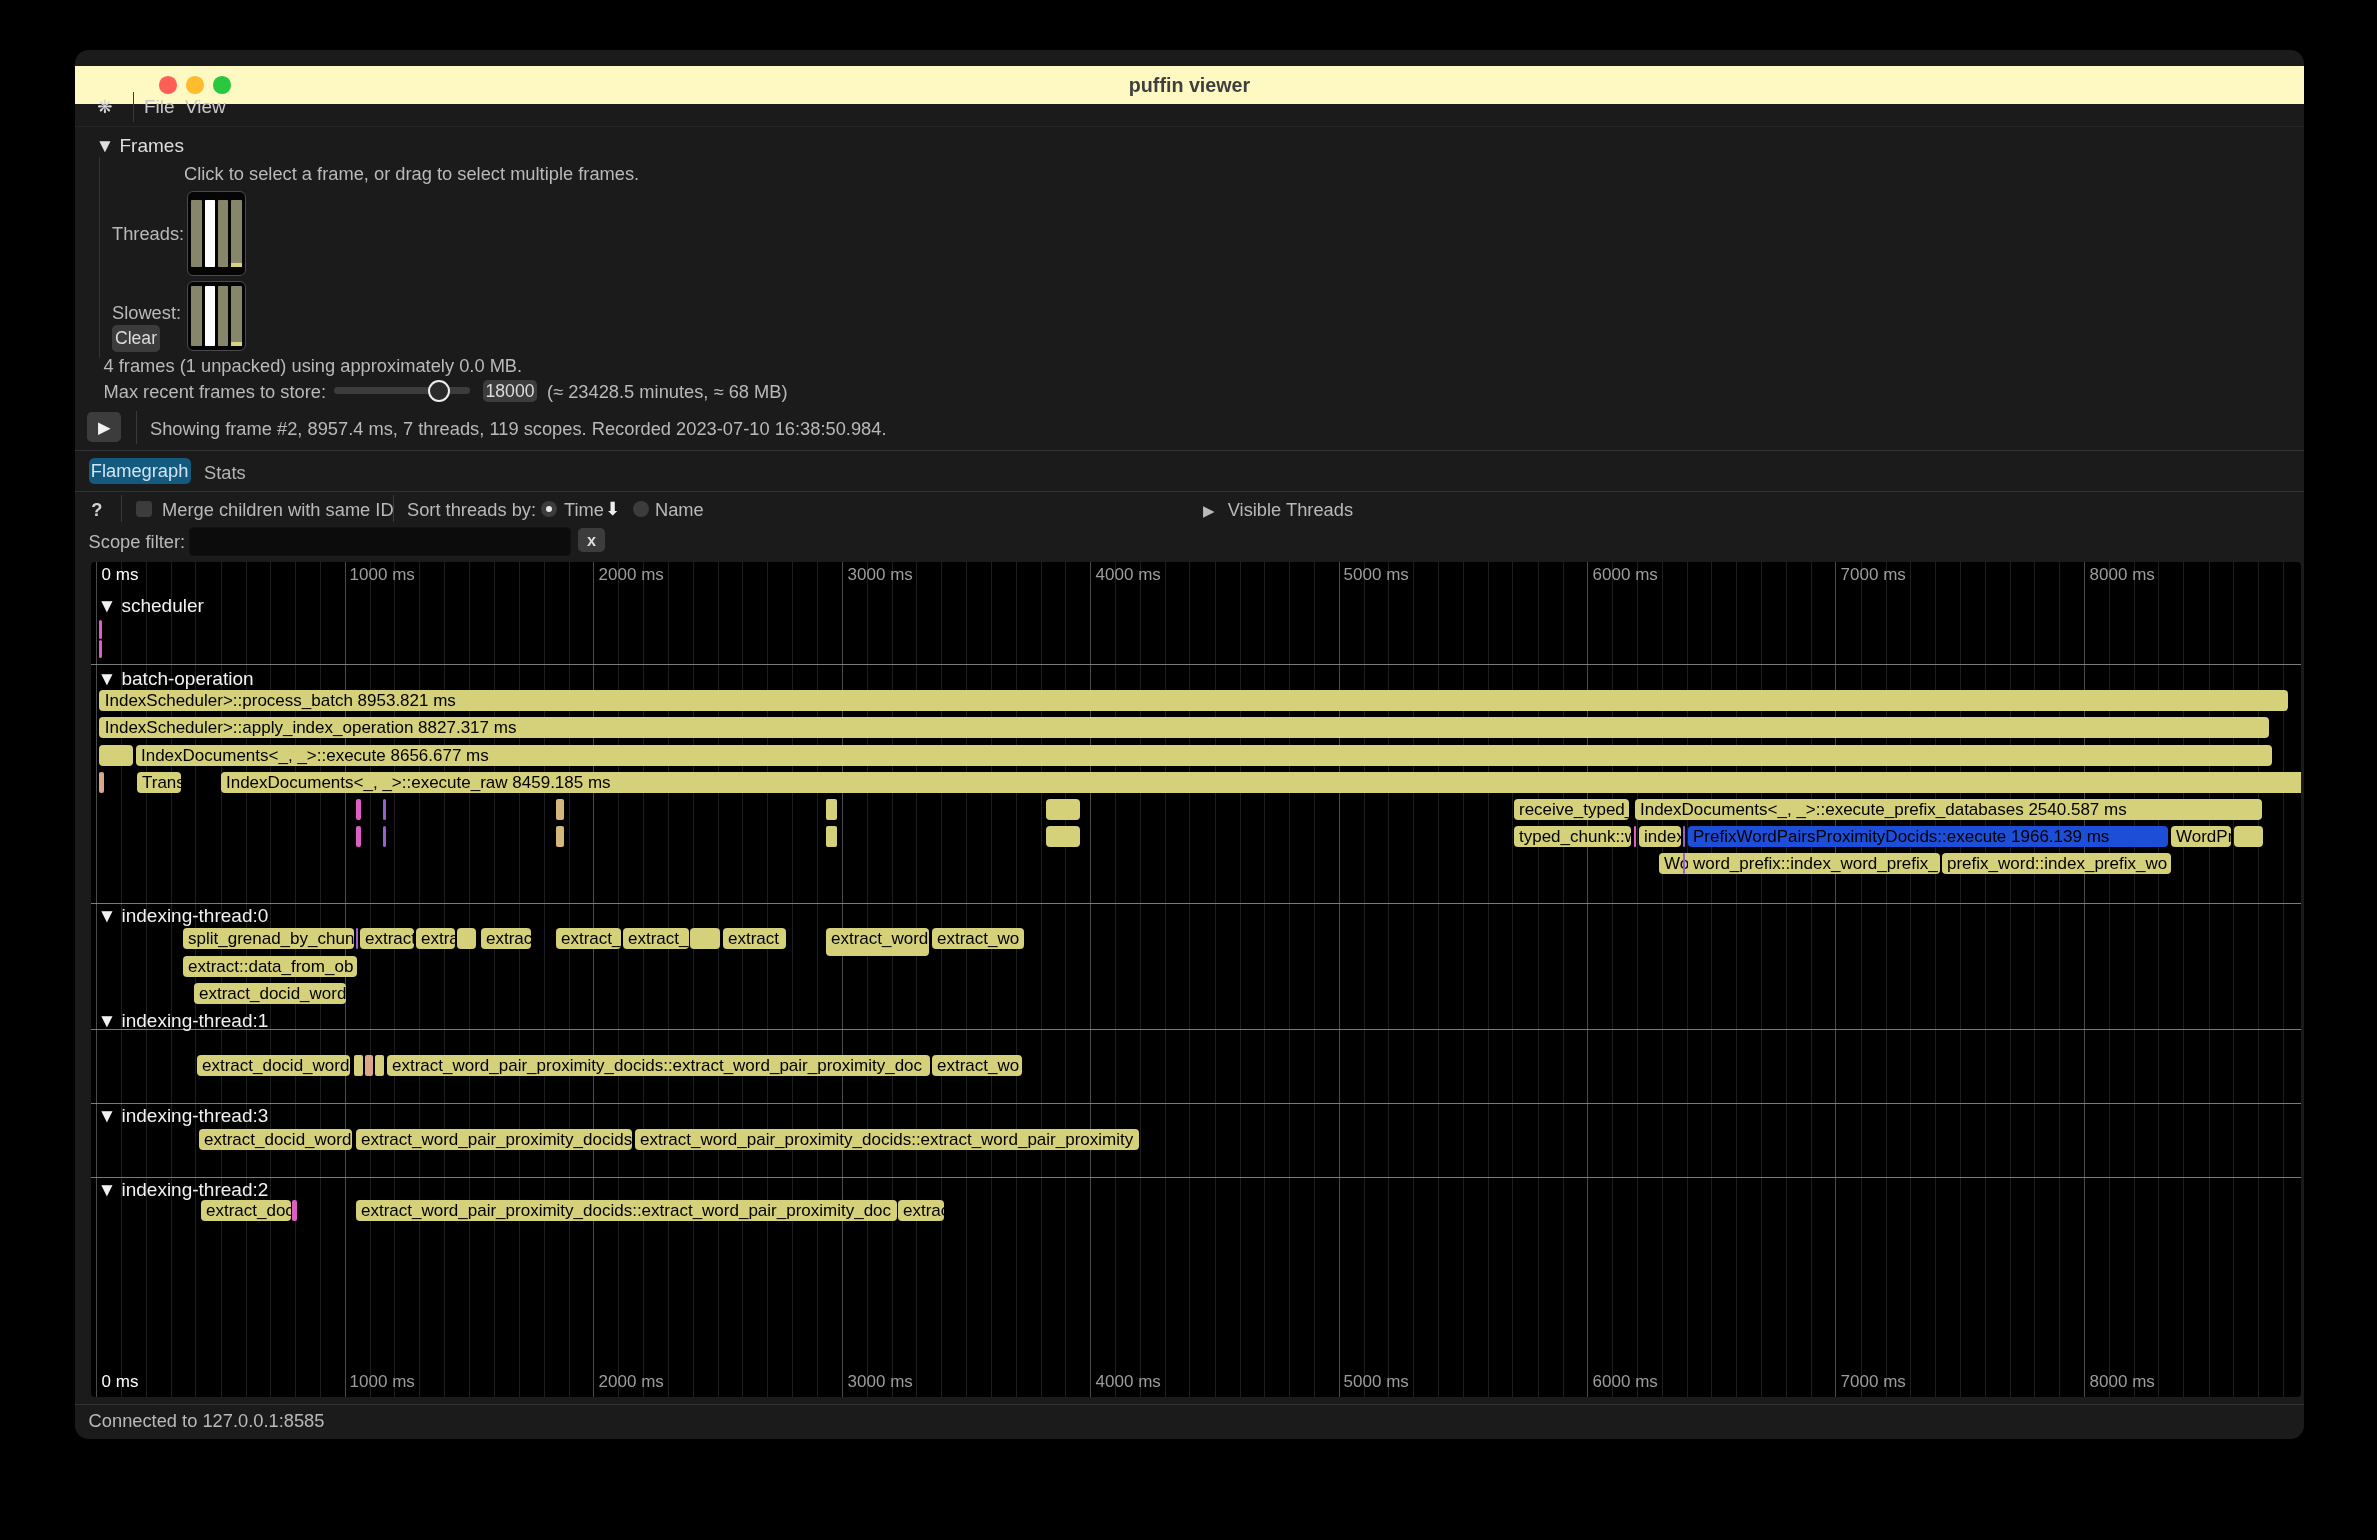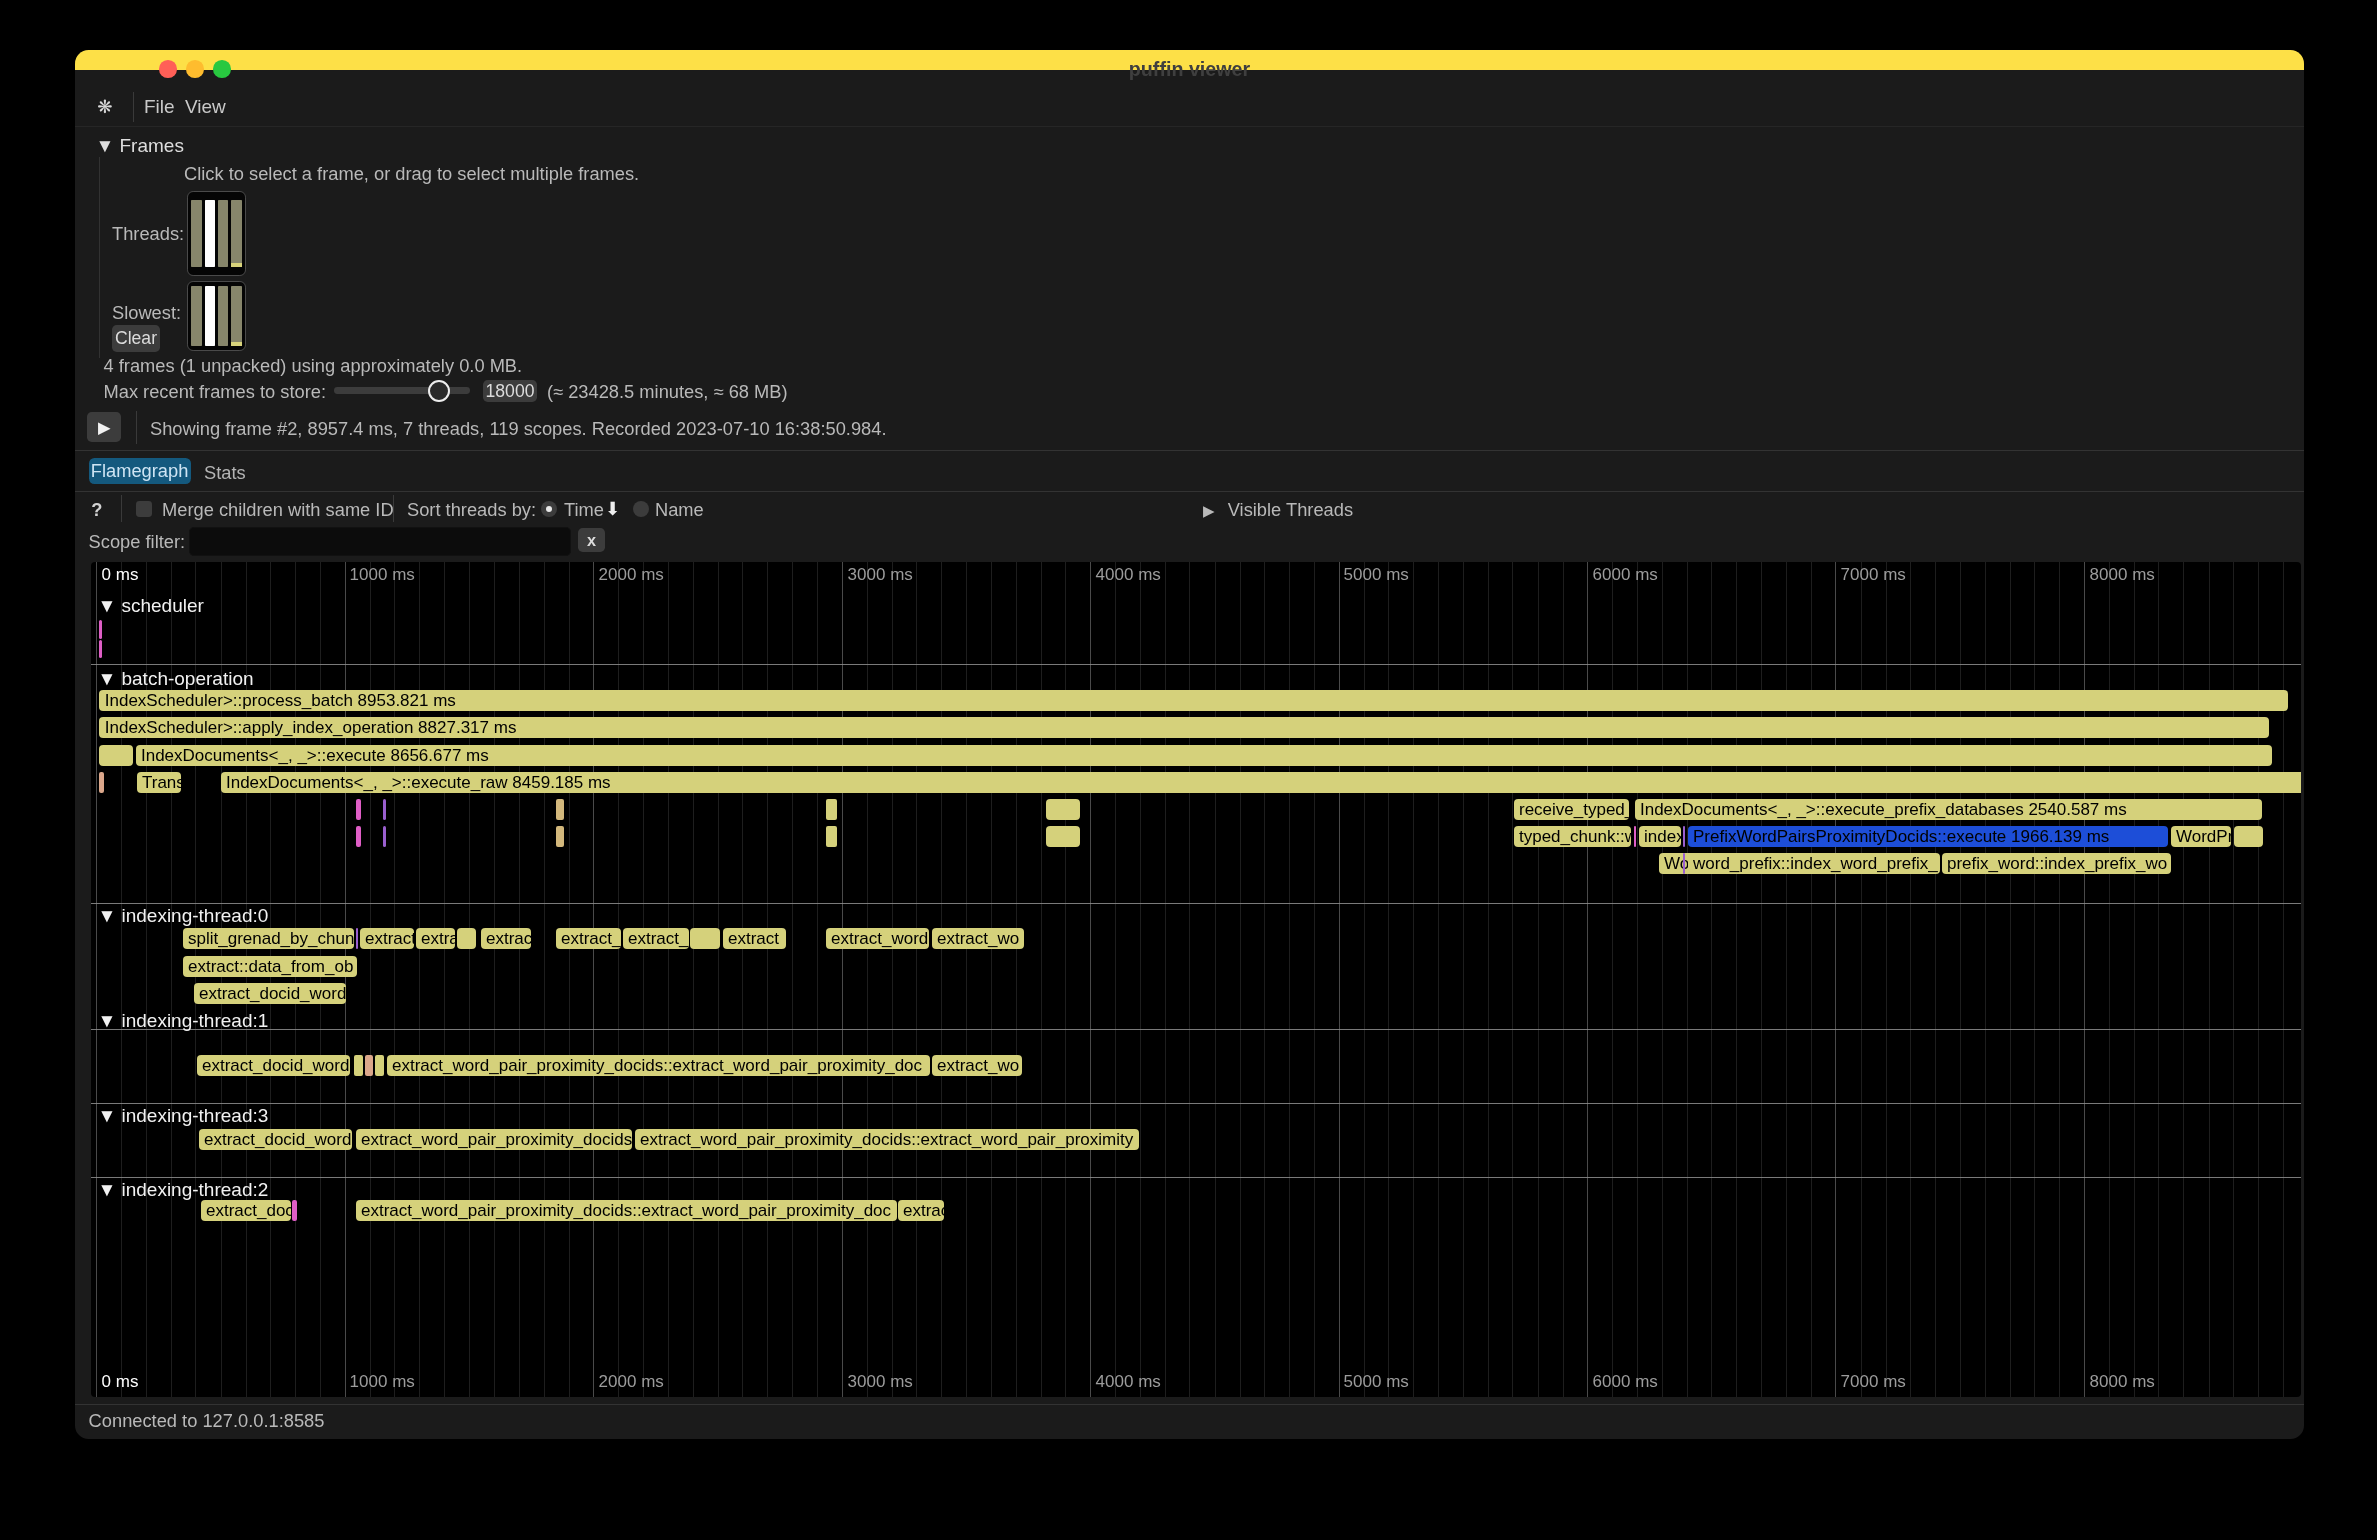--- a/index.html
+++ b/index.html
@@ -2,21 +2,21 @@
 <html style="font-size:11px"><head>
 <meta charset="utf-8">
 <style>
   html,body{margin:0;padding:0;background:#000;}
   .stage{position:relative;width:2377px;height:1540px;background:#000;overflow:hidden;
          font-family:"Liberation Sans", sans-serif;}
   .abs{position:absolute;}
   .window{position:absolute;left:75px;top:50px;width:2229px;height:1389px;background:#1b1b1b;
           border-radius:13.6px;overflow:hidden;}
   
-  .titlebar{position:absolute;left:0;top:0;width:100%;height:20px;background:#fde047;}
+  .titlebar{position:absolute;left:0;top:16px;width:100%;height:38px;background:#fef9c3;}
   .light{position:absolute;top:10.2px;width:17.6px;height:17.6px;border-radius:50%;}
   .light.red{left:84px;background:#ff5f57;}
   .light.yellow{left:111px;background:#febc2e;}
   .light.green{left:138px;background:#28c840;}
   .win-title{position:absolute;left:0;top:0;width:100%;height:38px;line-height:38px;text-align:center;
              font-size:19.7px;font-weight:bold;color:#3f3f3f;}
   
   .menubar{position:absolute;left:0;top:38px;width:100%;height:38px;border-bottom:1.4px solid #262626;}
   .app-icon{position:absolute;left:15px;top:0;width:30px;height:38px;line-height:38px;text-align:center;
             color:#d8d8d8;font-size:18.3px;}
@@ -340,21 +340,21 @@
         <div class="fg-bar" style="left: 92px; top: 366px; width: 171px; height: 21px; line-height: 21px; background: rgb(213, 209, 123);">split_grenad_by_chun</div>
         <div class="fg-bar sliver" style="left: 265px; top: 366px; width: 2.7px; height: 21px; line-height: 21px; background: rgb(154, 95, 207);"></div>
         <div class="fg-bar" style="left: 269px; top: 366px; width: 54px; height: 21px; line-height: 21px; background: rgb(213, 209, 123);">extract</div>
         <div class="fg-bar" style="left: 325px; top: 366px; width: 39px; height: 21px; line-height: 21px; background: rgb(213, 209, 123);">extra</div>
         <div class="fg-bar" style="left: 366px; top: 366px; width: 19px; height: 21px; line-height: 21px; background: rgb(213, 209, 123);"></div>
         <div class="fg-bar" style="left: 390px; top: 366px; width: 50px; height: 21px; line-height: 21px; background: rgb(213, 209, 123);">extrac</div>
         <div class="fg-bar" style="left: 465px; top: 366px; width: 65px; height: 21px; line-height: 21px; background: rgb(213, 209, 123);">extract_</div>
         <div class="fg-bar" style="left: 532px; top: 366px; width: 66px; height: 21px; line-height: 21px; background: rgb(213, 209, 123);">extract_</div>
         <div class="fg-bar" style="left: 599px; top: 366px; width: 30px; height: 21px; line-height: 21px; background: rgb(213, 209, 123);"></div>
         <div class="fg-bar" style="left: 632px; top: 366px; width: 63px; height: 21px; line-height: 21px; background: rgb(213, 209, 123);">extract</div>
-        <div class="fg-bar" style="left: 735px; top: 366px; width: 103px; height: 21px; line-height: 21px; background: rgb(213, 209, 123);">extract_word</div>
+        <div class="fg-bar" style="left: 735px; top: 366px; width: 103px; height: 28px; line-height: 21px; background: rgb(213, 209, 123);">extract_word</div>
         <div class="fg-bar" style="left: 841px; top: 366px; width: 92px; height: 21px; line-height: 21px; background: rgb(213, 209, 123);">extract_wo</div>
         <div class="fg-bar" style="left: 92px; top: 394px; width: 174px; height: 21px; line-height: 21px; background: rgb(213, 209, 123);">extract::data_from_ob</div>
         <div class="fg-bar" style="left: 103px; top: 421px; width: 152px; height: 21px; line-height: 21px; background: rgb(213, 209, 123);">extract_docid_word</div>
         <div class="fg-bar" style="left: 106px; top: 493px; width: 153px; height: 21px; line-height: 21px; background: rgb(213, 209, 123);">extract_docid_word</div>
         <div class="fg-bar sliver" style="left: 263px; top: 493px; width: 9.5px; height: 21px; line-height: 21px; background: rgb(213, 209, 123);"></div>
         <div class="fg-bar sliver" style="left: 274px; top: 493px; width: 8.8px; height: 21px; line-height: 21px; background: rgb(219, 167, 139);"></div>
         <div class="fg-bar sliver" style="left: 284px; top: 493px; width: 9.5px; height: 21px; line-height: 21px; background: rgb(213, 209, 123);"></div>
         <div class="fg-bar" style="left: 296px; top: 493px; width: 543px; height: 21px; line-height: 21px; background: rgb(213, 209, 123);">extract_word_pair_proximity_docids::extract_word_pair_proximity_doc</div>
         <div class="fg-bar" style="left: 841px; top: 493px; width: 90px; height: 21px; line-height: 21px; background: rgb(213, 209, 123);">extract_wo</div>
         <div class="fg-bar" style="left: 108px; top: 567px; width: 153px; height: 21px; line-height: 21px; background: rgb(213, 209, 123);">extract_docid_word</div>

